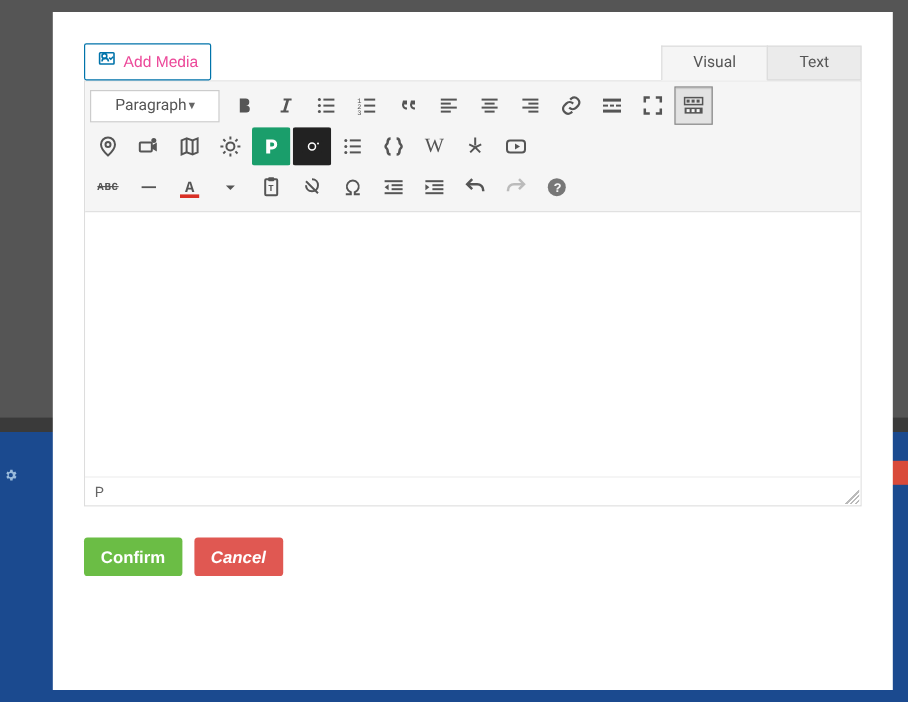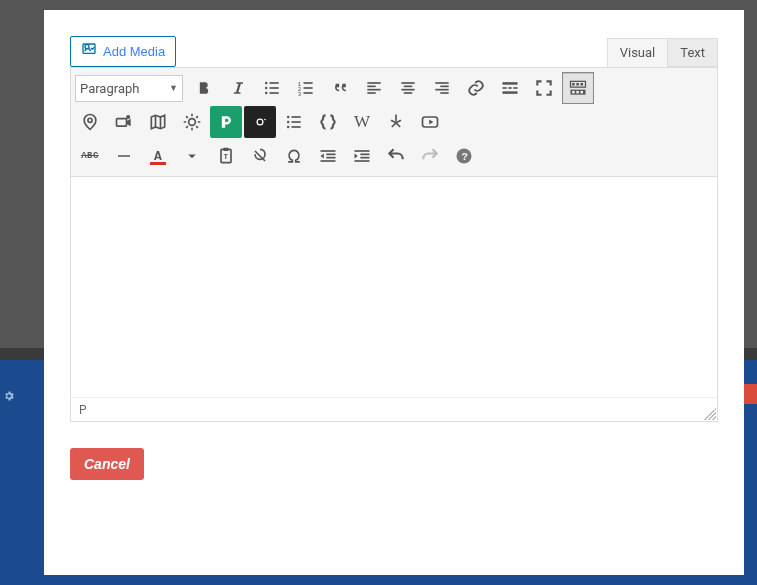--- a/index.html
+++ b/index.html
@@ -4,29 +4,29 @@
 <style>
   html,body{margin:0;padding:0;font-family:-apple-system,"Segoe UI",Roboto,Helvetica,Arial,sans-serif;font-size:13px;color:#444;background:#4a4a4a;}
   .stage{position:relative;width:757px;height:585px;overflow:hidden;}
   .bg-top{position:absolute;top:0;left:0;right:0;height:360px;background:#555;}
   .bg-bottom{position:absolute;top:360px;left:0;right:0;bottom:0;background:#1b4a8f;}
   .bg-strip{position:absolute;top:348px;left:0;right:0;height:12px;background:#3a3a3a;}
   .gear{position:absolute;top:390px;left:3px;color:#9bbcdc;font-size:12px;}
   .red-tab{position:absolute;top:384px;right:0;width:18px;height:20px;background:#d94a3a;}
   .modal{position:absolute;top:10px;left:44px;right:13px;bottom:10px;background:#fff;padding:26px;box-sizing:border-box;}
   .topbar{display:flex;justify-content:space-between;align-items:flex-end;margin-bottom:0;}
-  .add-media{display:inline-flex;align-items:center;gap:6px;border:1px solid #0073aa;color:#3b82f6;background:#fff;padding:5px 10px;border-radius:2px;font-size:13px;cursor:pointer;}
+  .add-media{display:inline-flex;align-items:center;gap:6px;border:1px solid #0073aa;color:#ec4899;background:#fff;padding:5px 10px;border-radius:2px;font-size:13px;cursor:pointer;}
   .add-media svg{width:16px;height:16px;}
   .tabs{display:flex;}
-  .tab{padding:6px 12px;border:1px solid #ddd;background:#ebebeb;color:#555;font-size:13px;cursor:pointer;margin-left:-1px;}
+  .tab{padding:6px 26px;border:1px solid #ddd;background:#ebebeb;color:#555;font-size:13px;cursor:pointer;margin-left:-1px;}
   .tab.active{background:#f5f5f5;border-bottom-color:#f5f5f5;color:#555;}
   .editor{border:1px solid #ddd;}
   .toolbar{background:#f5f5f5;border-bottom:1px solid #ddd;padding:3px 2px;}
   .tb-row{display:flex;flex-wrap:wrap;align-items:center;}
-  .fmt-select{position:relative;display:flex;align-items:center;justify-content:space-between;width:108px;height:27px;background:#fff;border:1px solid #ccc;margin:2px 4px 2px 2px;padding:0 4px;font-size:13px;cursor:pointer;color:#555;box-sizing:border-box;}
+  .fmt-select{position:relative;display:flex;align-items:center;justify-content:space-between;width:108px;height:27px;background:#fff;border:1px solid #ccc;margin:2px 4px 2px 2px;padding:0 20px;font-size:13px;cursor:pointer;color:#555;box-sizing:border-box;}
   .fmt-select .caret{font-size:9px;color:#666;}
   .tbtn{width:30px;height:30px;display:flex;align-items:center;justify-content:center;color:#555;cursor:pointer;border:1px solid transparent;background:transparent;margin:1px;font-family:Liberation Mono, monospace;}
   .tbtn svg{width:20px;height:20px;display:block;}
   .tbtn.small svg{width:18px;height:18px;}
   .tbtn.active{border-color:#888;background:#e3e3e3;box-shadow:inset 0 1px 1px rgba(0,0,0,.15);}
   .tbtn.px{background:#1a9e6b;color:#fff;border-radius:2px;}
   .tbtn.pb{background:#222;color:#fff;border-radius:2px;font-size:8px;font-weight:bold;}
   .tbtn.wiki{font-family:"Times New Roman",serif;font-size:17px;}
   .tbtn.abc{font-size:9px;font-weight:600;letter-spacing:.5px;text-decoration:line-through;}
   .tbtn.dim{color:#bbb;}
@@ -316,16 +316,17 @@
 
       <div class="content"></div>
 
       <div class="statusbar">
         <span>P</span>
         <div class="resize"></div>
       </div>
     </div>
 
     <div class="actions">
+      <button class="btn confirm">Confirm</button>
       <button class="btn cancel">Cancel</button>
     </div>
   </div>
 </div>
 
 </body></html>

